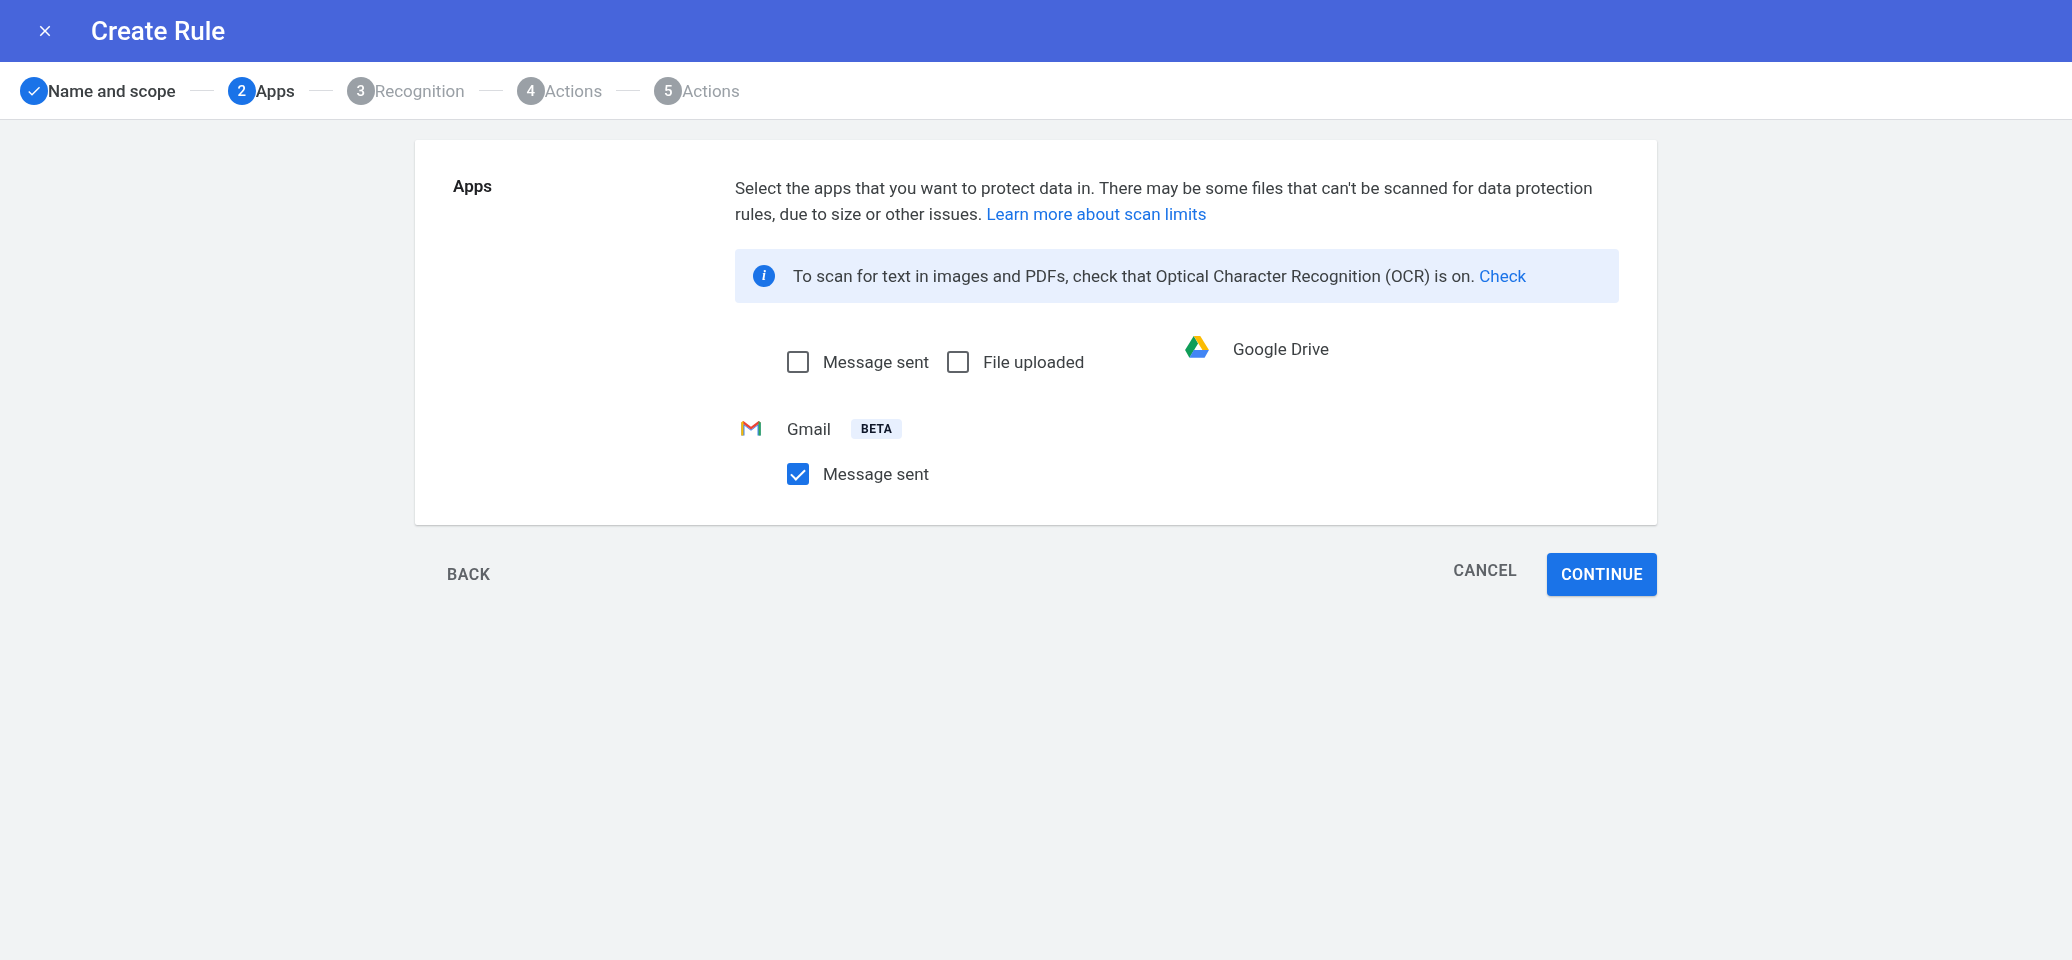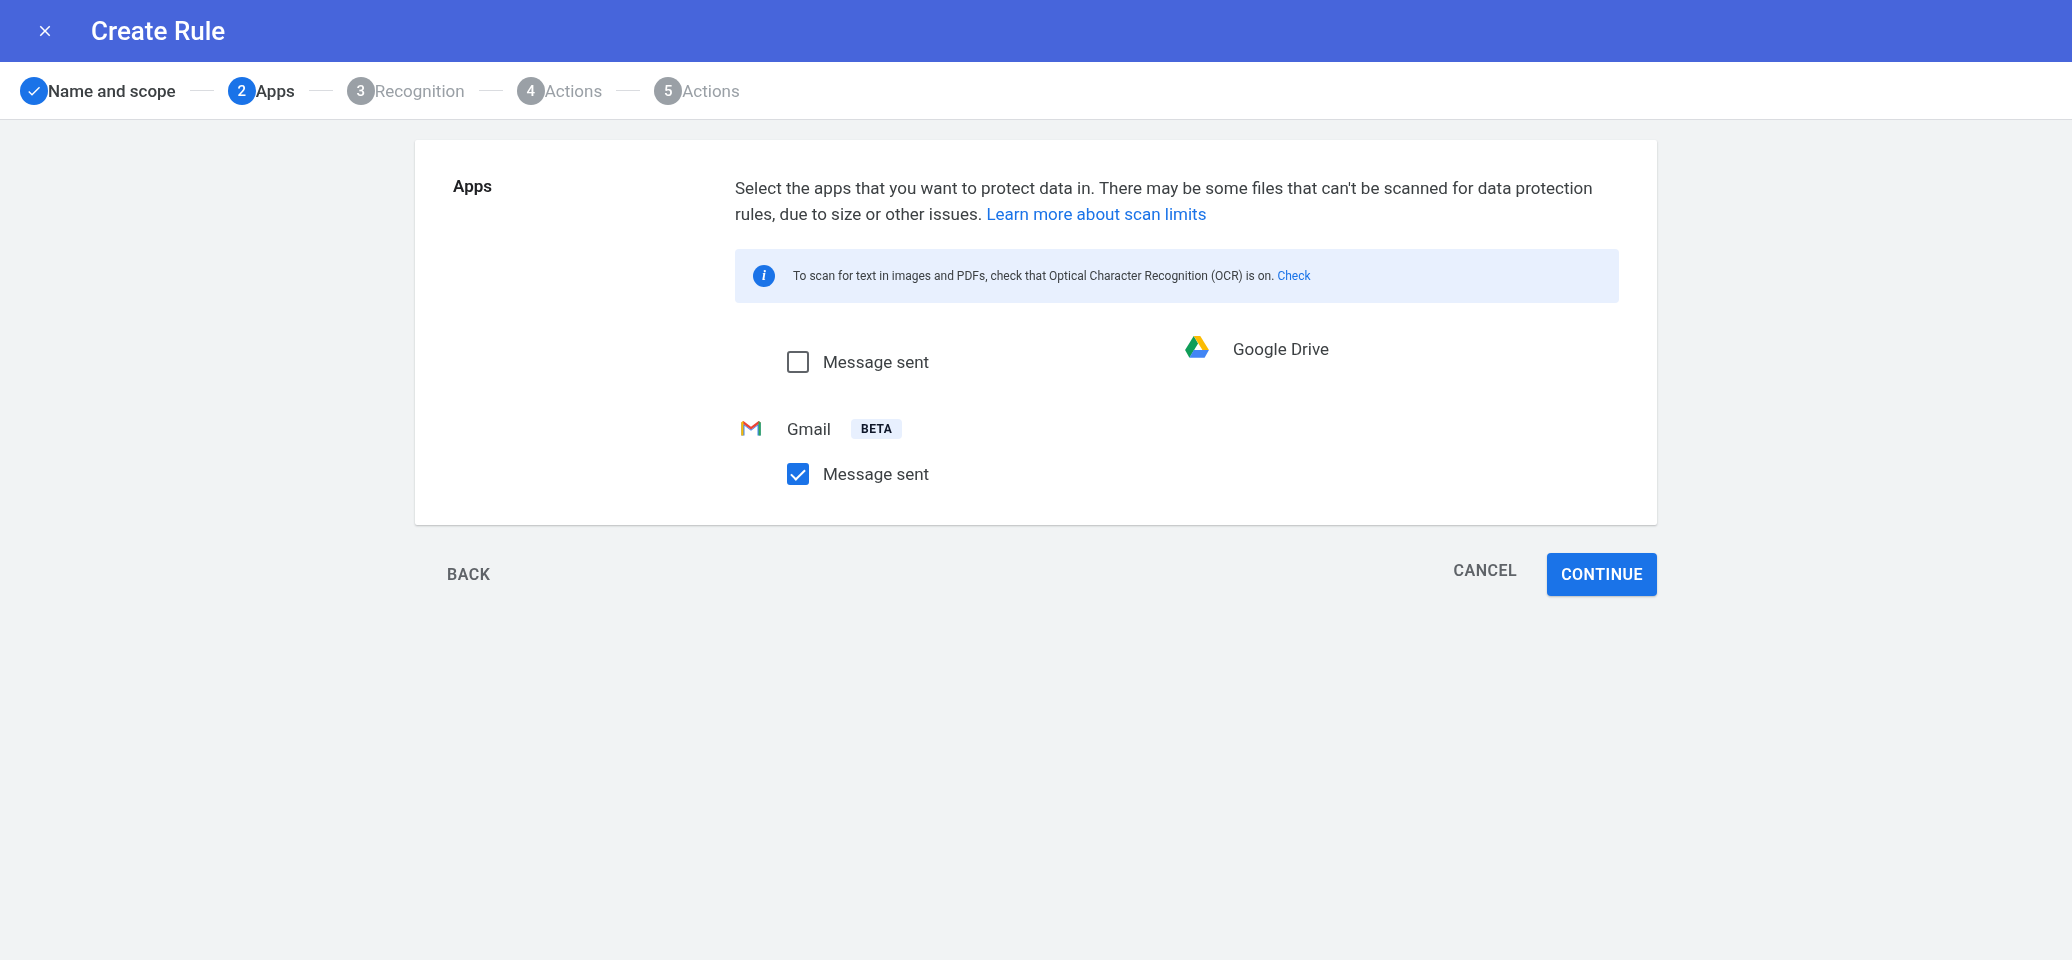--- a/index.html
+++ b/index.html
@@ -141,21 +141,21 @@
     font-family: "Georgia", serif;
     font-style: italic;
     display: inline-flex;
     align-items: center;
     justify-content: center;
     font-size: 14px;
     font-weight: 700;
     flex-shrink: 0;
   }
   .infobox-text {
-    font-size: 12px;
+    font-size: 17px;
     color: #3c4043;
   }
 
   
   .apps {
     margin-top: 30px;
     display: grid;
     grid-template-columns: 1fr 1fr;
     row-gap: 40px;
     column-gap: 8px;
@@ -333,20 +333,24 @@
       </span>
     </div>
 
     <div class="apps">
 
       <div class="app-block">
         <div class="app-options">
           <label class="chk-row">
             <span class="chk"></span>
             <span class="chk-label">Message sent</span>
+          </label>
+          <label class="chk-row">
+            <span class="chk"></span>
+            <span class="chk-label">File uploaded</span>
           </label>
         </div>
       </div>
 
       <div class="app-block">
         <div class="app-head">
           <span class="app-icon-slot">
             <svg viewBox="0 0 24 24">
               <polygon fill="#0F9D58" points="5,20 1,13 9,0 13,7"></polygon>
               <polygon fill="#4285F4" points="5,20 9,13 23,13 19,20"></polygon>

